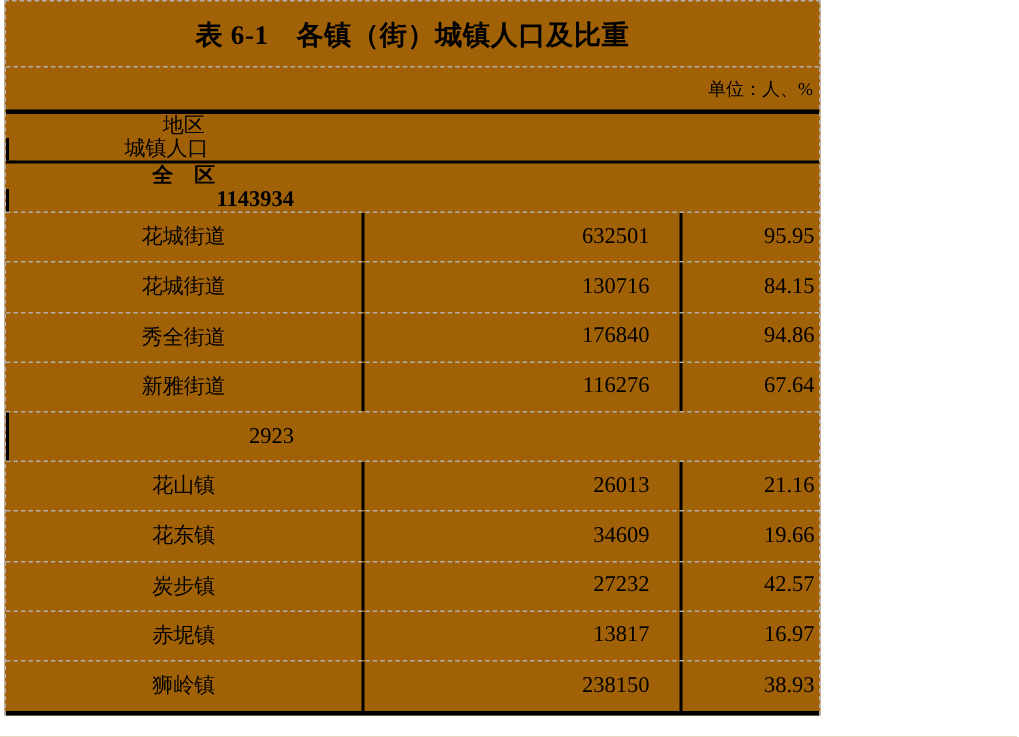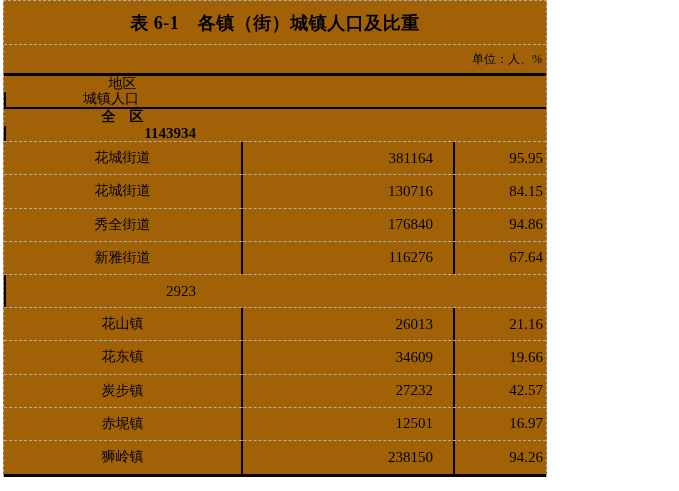--- a/index.html
+++ b/index.html
@@ -90,21 +90,21 @@
       <div class="cell c3">比重</div>
     </div>
     <div>
         <div class="row data total">
           <div class="cell c1">全　区</div>
           <div class="cell c2 num">1143934</div>
           <div class="cell c3 num">69.65</div>
         </div>
         <div class="row data">
           <div class="cell c1">花城街道</div>
-          <div class="cell c2 num">381164</div>
+          <div class="cell c2 num">632501</div>
           <div class="cell c3 num">95.95</div>
         </div>
         <div class="row data">
           <div class="cell c1">花城街道</div>
           <div class="cell c2 num">130716</div>
           <div class="cell c3 num">84.15</div>
         </div>
         <div class="row data">
           <div class="cell c1">秀全街道</div>
           <div class="cell c2 num">176840</div>
@@ -128,23 +128,23 @@
           <div class="cell c2 num">34609</div>
           <div class="cell c3 num">19.66</div>
         </div>
         <div class="row data">
           <div class="cell c1">炭步镇</div>
           <div class="cell c2 num">27232</div>
           <div class="cell c3 num">42.57</div>
         </div>
         <div class="row data">
           <div class="cell c1">赤坭镇</div>
-          <div class="cell c2 num">12501</div>
+          <div class="cell c2 num">13817</div>
           <div class="cell c3 num">16.97</div>
         </div>
         <div class="row data">
           <div class="cell c1">狮岭镇</div>
           <div class="cell c2 num">238150</div>
-          <div class="cell c3 num">94.26</div>
+          <div class="cell c3 num">38.93</div>
         </div>
       </div>
   </div>
 </div>
 
 </body></html>

